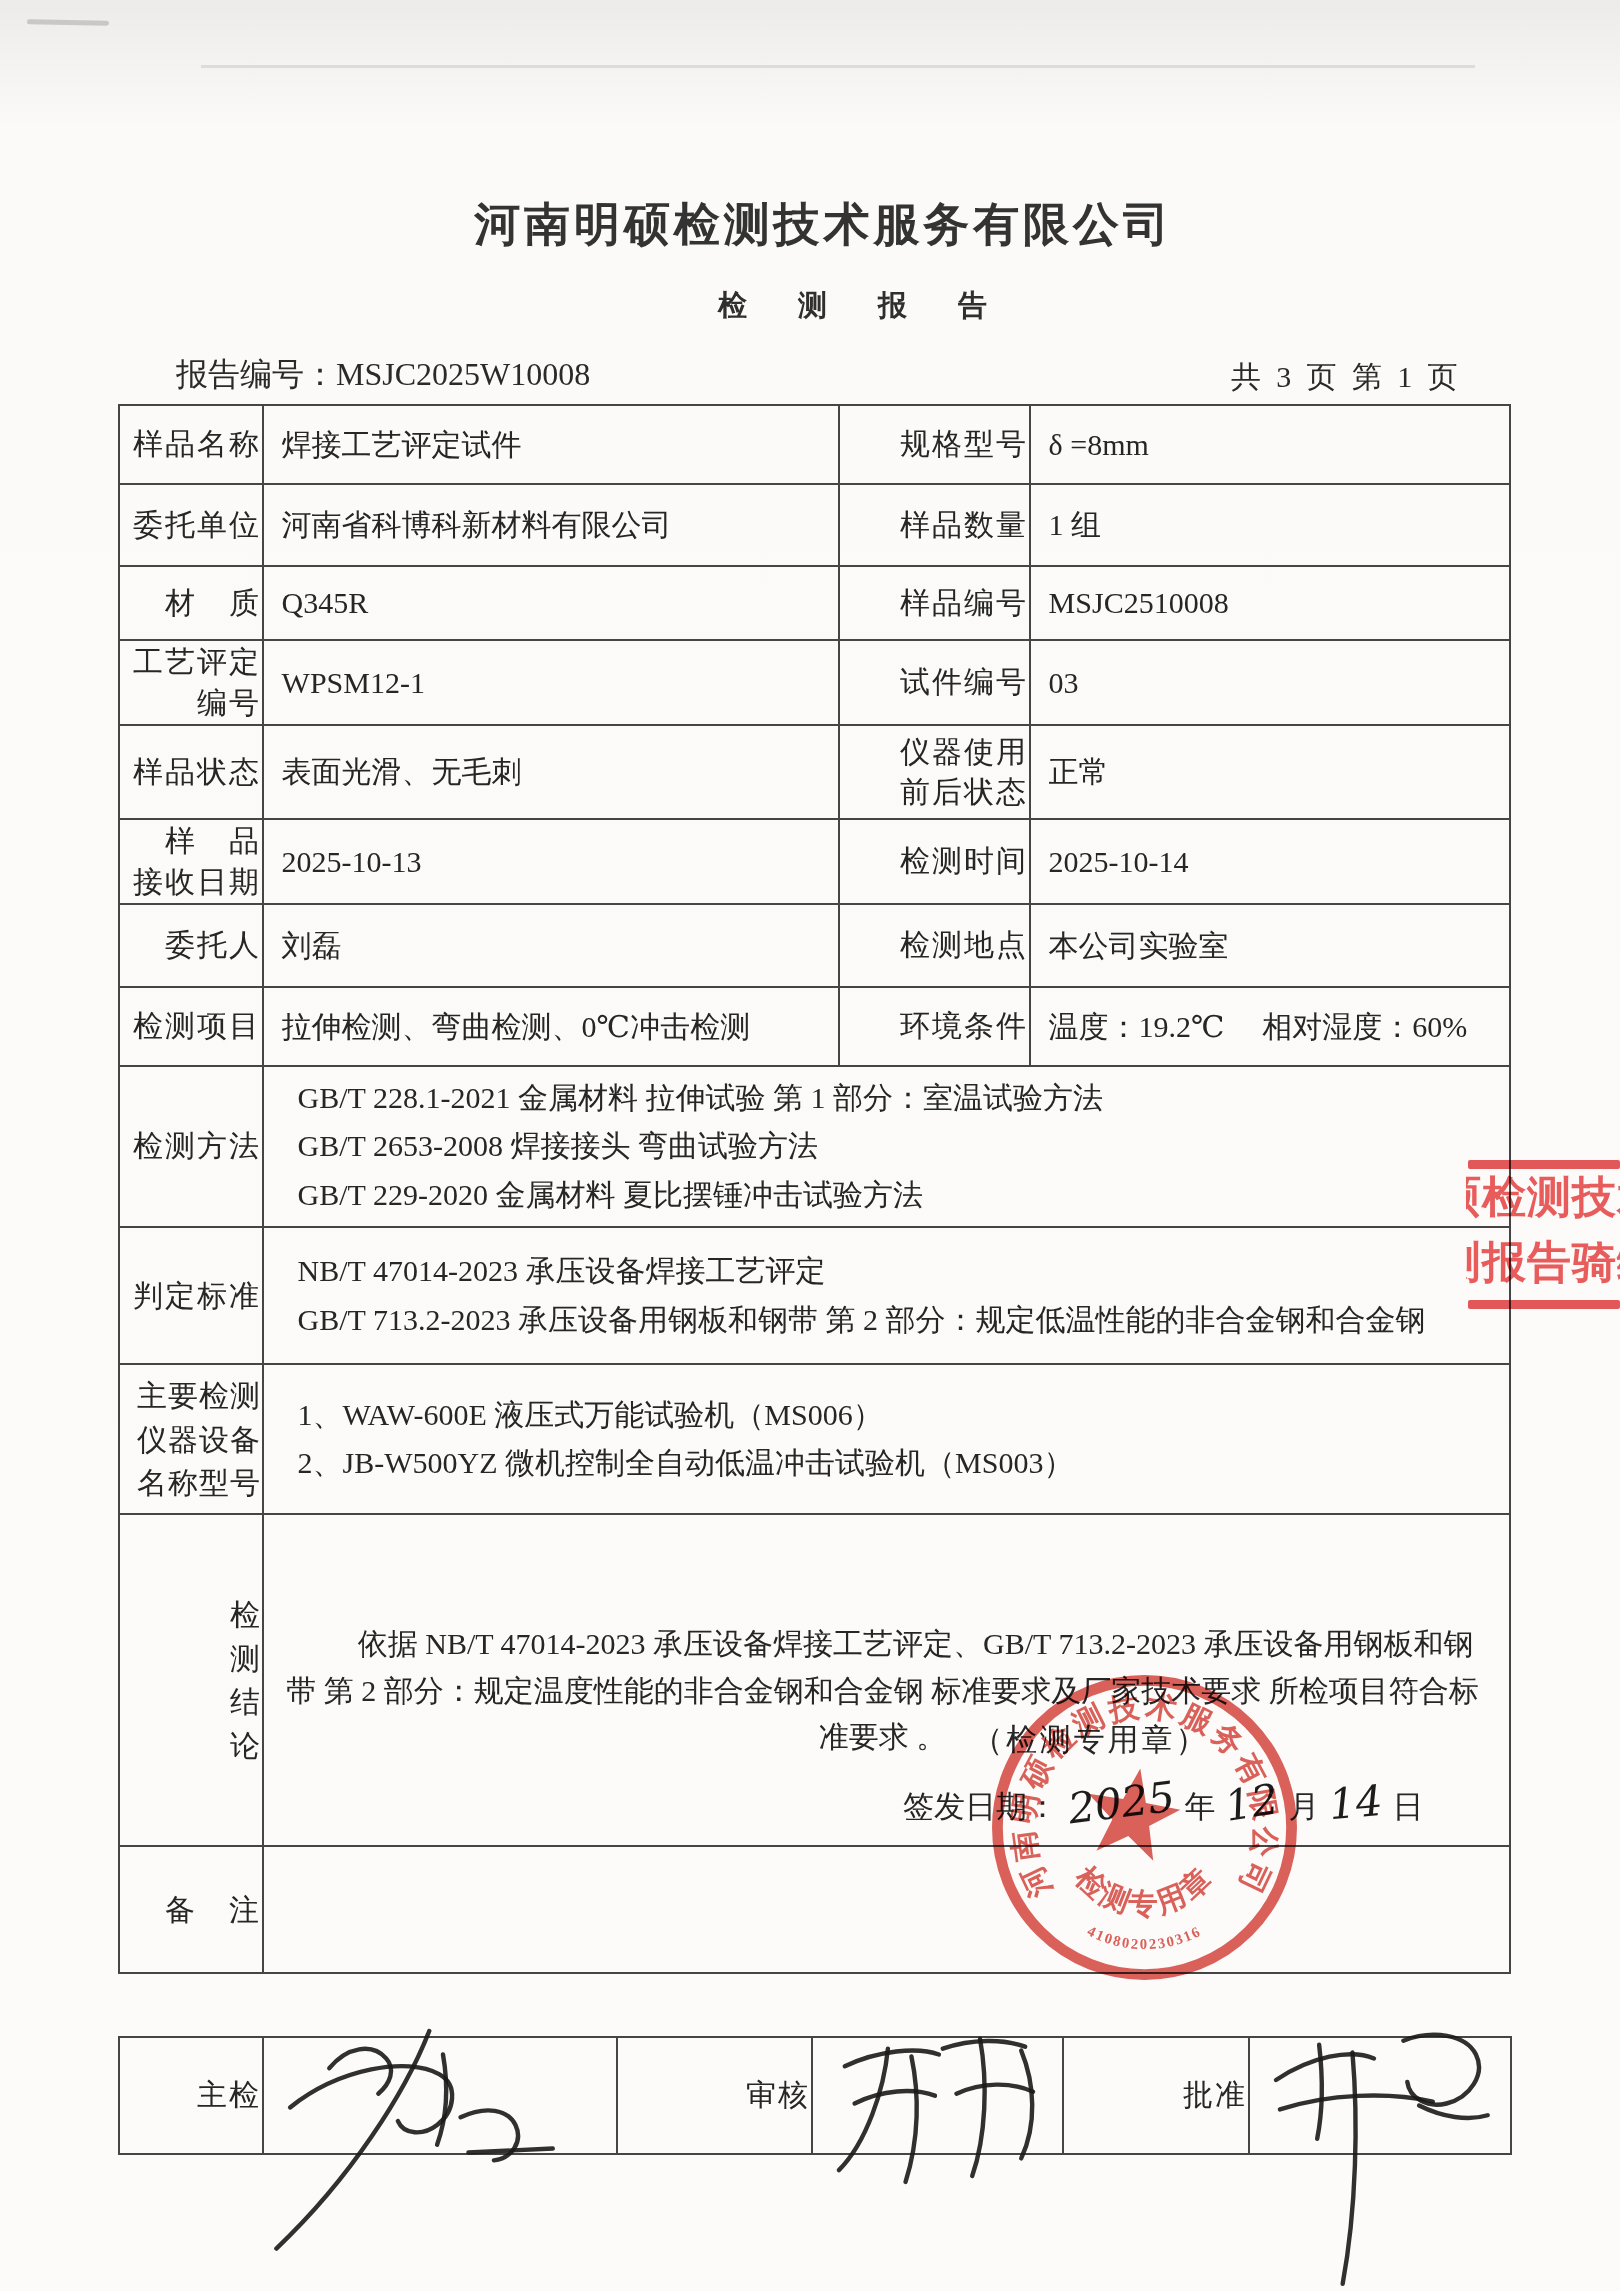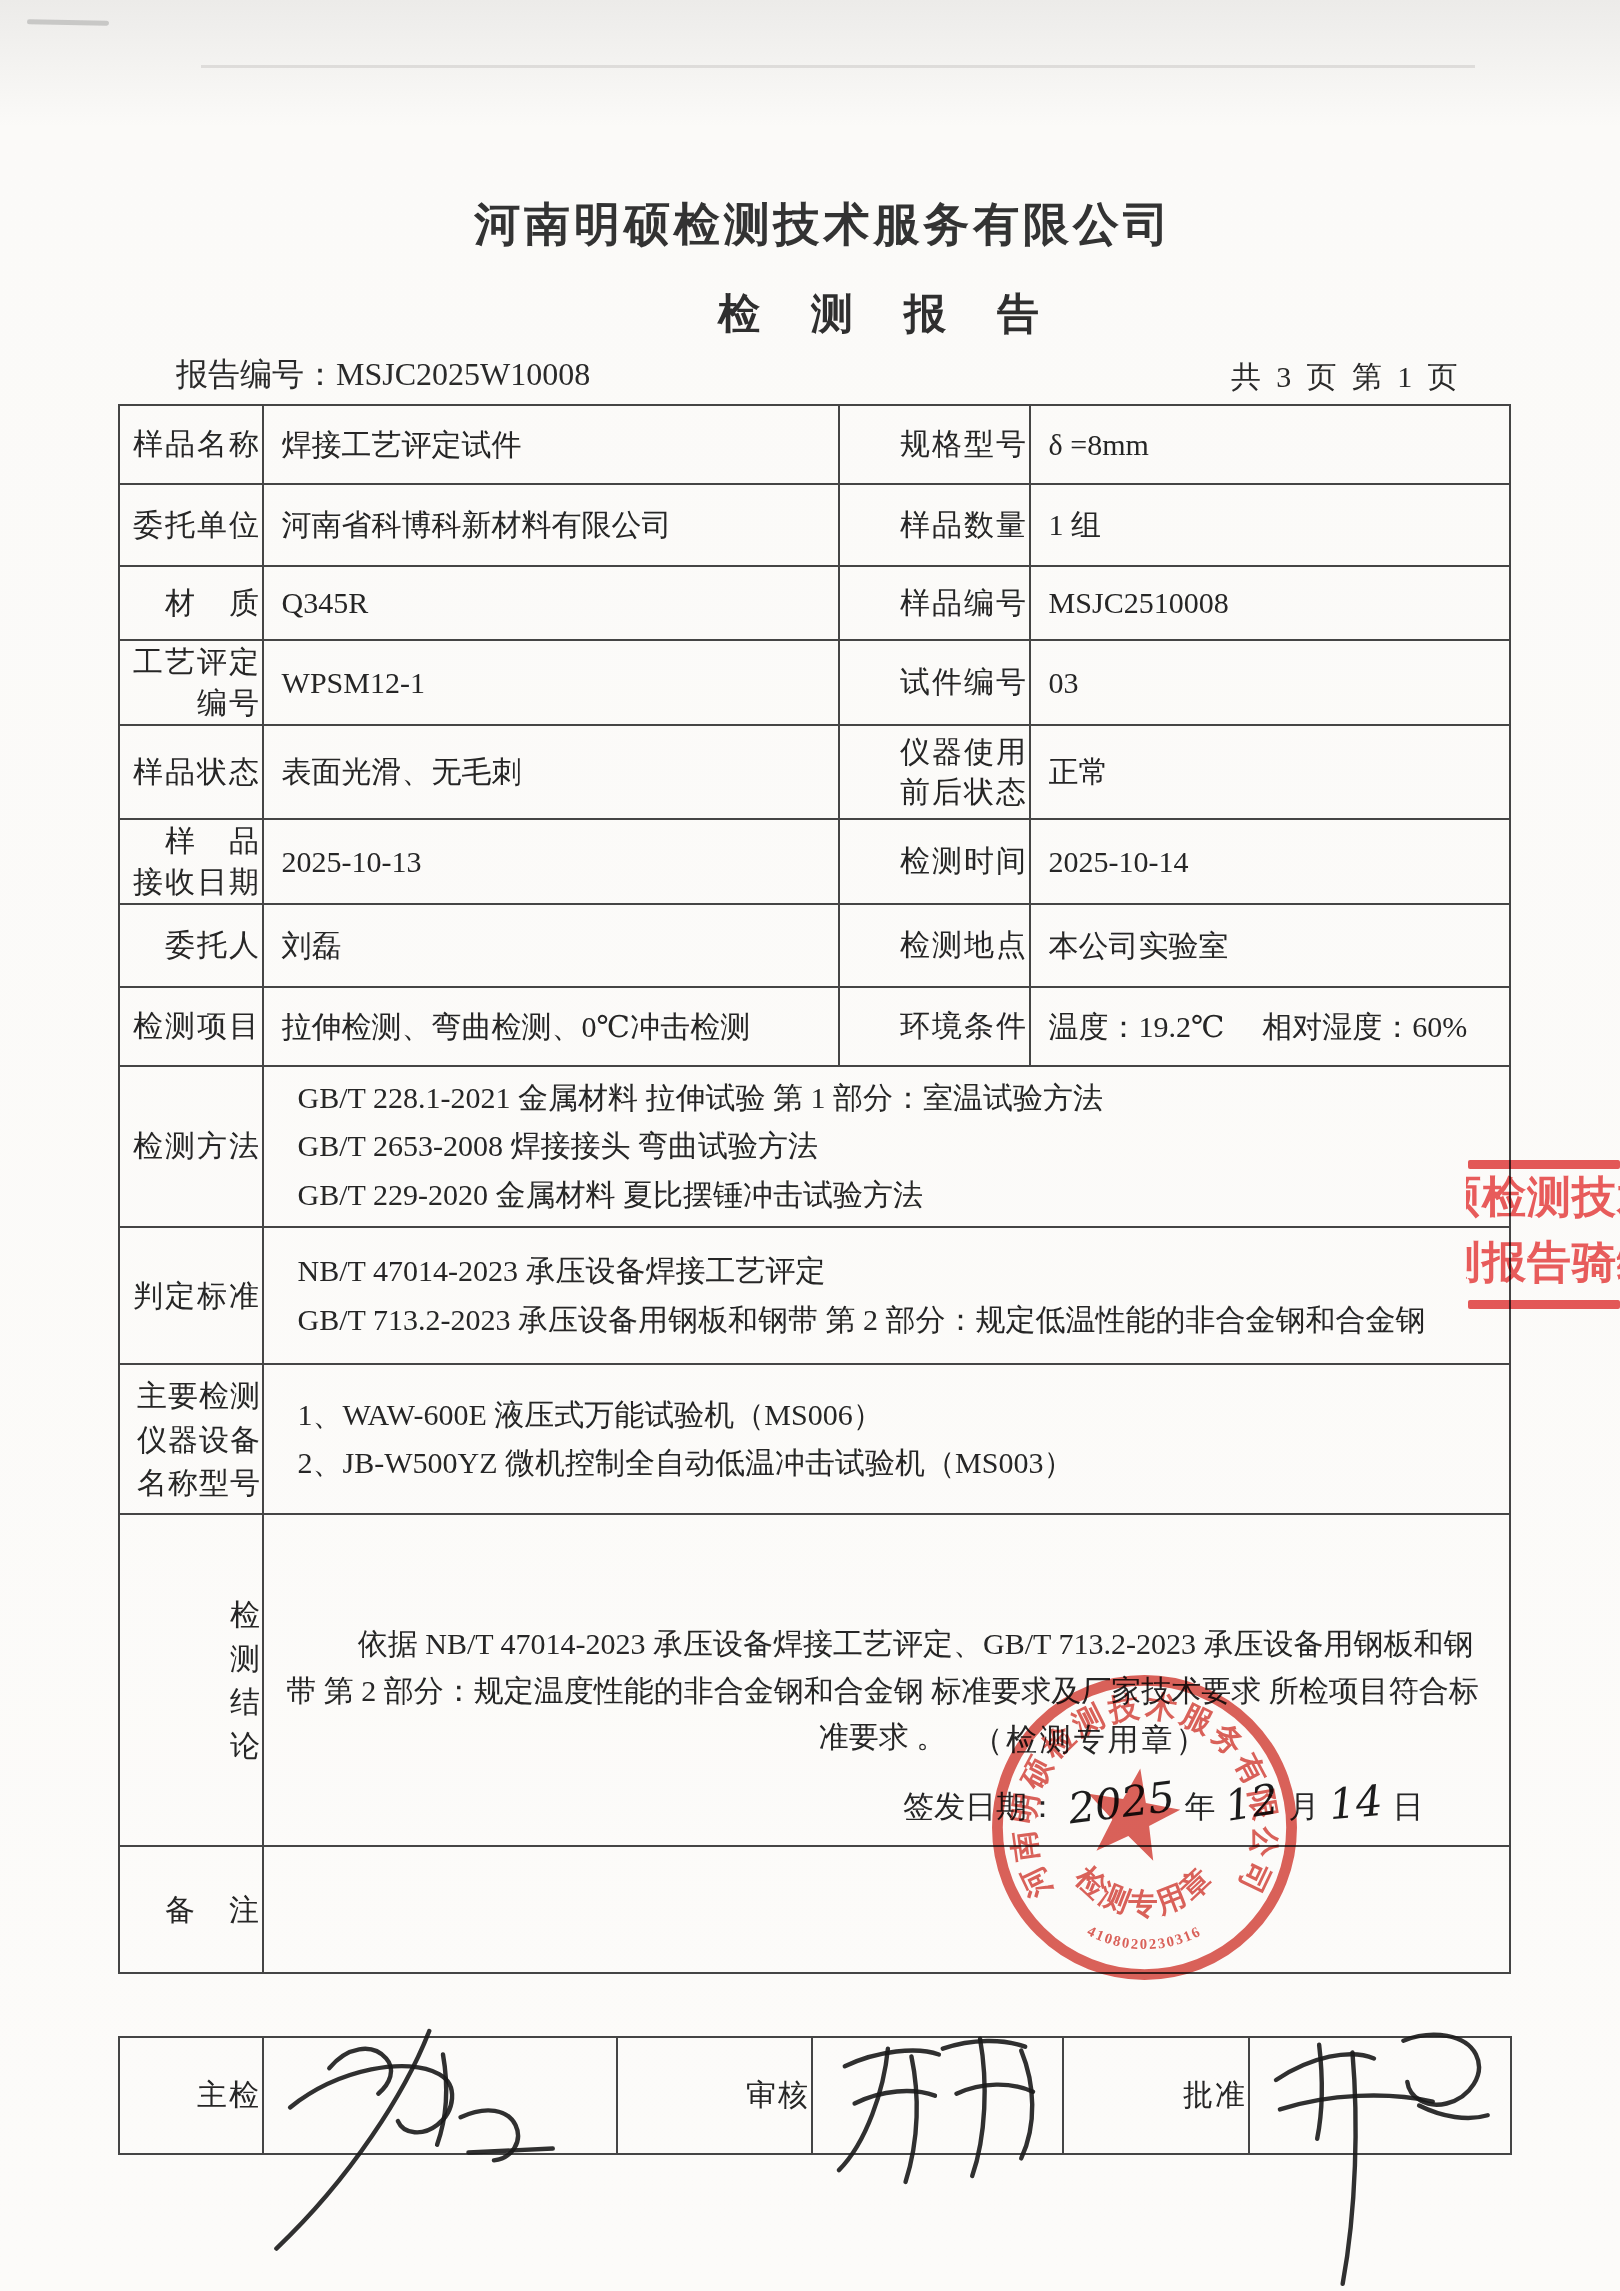--- a/index.html
+++ b/index.html
@@ -5,21 +5,21 @@
   html,body{margin:0;padding:0;background:#d8d8d6;}
   .page{
     position:relative;width:1620px;height:2292px;margin:0 auto;
     background:linear-gradient(180deg,#ecebe9 0%,#fbfaf8 127px,#fcfbf9 100%);
     font-family:"Liberation Serif","DejaVu Serif",serif;
     color:#262626;overflow:hidden;
   }
   .scan-streak1{position:absolute;left:27.4px;top:19.6px;width:82px;height:4.9px;background:#9a9a9a;opacity:.45;transform:rotate(1.2deg);border-radius:2.9px;}
   .scan-streak2{position:absolute;left:201px;top:65px;width:1274px;height:2.9px;background:#c7c6c4;opacity:.5;}
   .company-title{position:absolute;left:0;top:194px;width:1647px;text-align:center;font-size:46px;font-weight:600;letter-spacing:3.9px;color:#333;}
-  .doc-title{position:absolute;left:718px;top:286px;font-size:42px;font-weight:600;letter-spacing:51px;color:#2f2f2f;white-space:nowrap;}
+  .doc-title{position:absolute;left:718px;top:286px;font-size:29px;font-weight:600;letter-spacing:51px;color:#2f2f2f;white-space:nowrap;}
   .report-no{position:absolute;left:176px;top:353px;font-size:32px;color:#2a2a2a;}
   .page-info{position:absolute;left:1231px;top:357px;font-size:30px;letter-spacing:3.9px;color:#2a2a2a;}
 
   table.main{position:absolute;left:118px;top:404px;width:1392px;border-collapse:collapse;table-layout:fixed;}
   table.sig{position:absolute;left:118px;top:2036px;width:1392px;border-collapse:collapse;table-layout:fixed;}
   table.main td,table.sig td{border:2.9px solid #454545;font-size:30px;color:#262626;vertical-align:middle;overflow:visible;}
   td.lab{text-align:right;letter-spacing:2px;white-space:pre-line;line-height:1.35;}
   td.val{text-align:left;padding-left:17.6px;white-space:pre-line;line-height:1.4;border-radius:16px;}
   td.wide{padding:5.9px 19.6px 5.9px 17.6px;line-height:1.55;}
   td.wide .ln{margin:2px 16px;}

